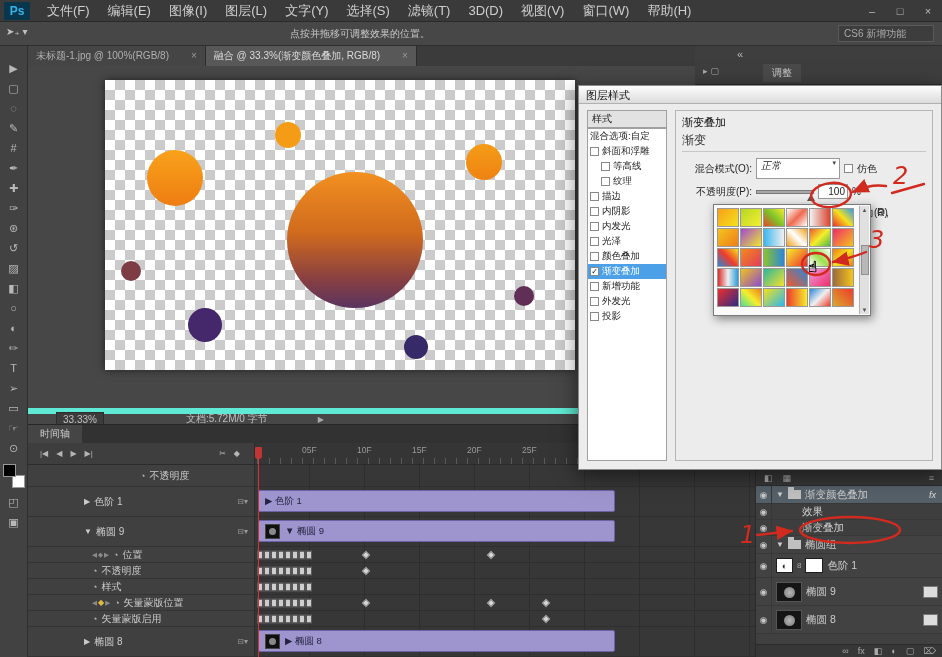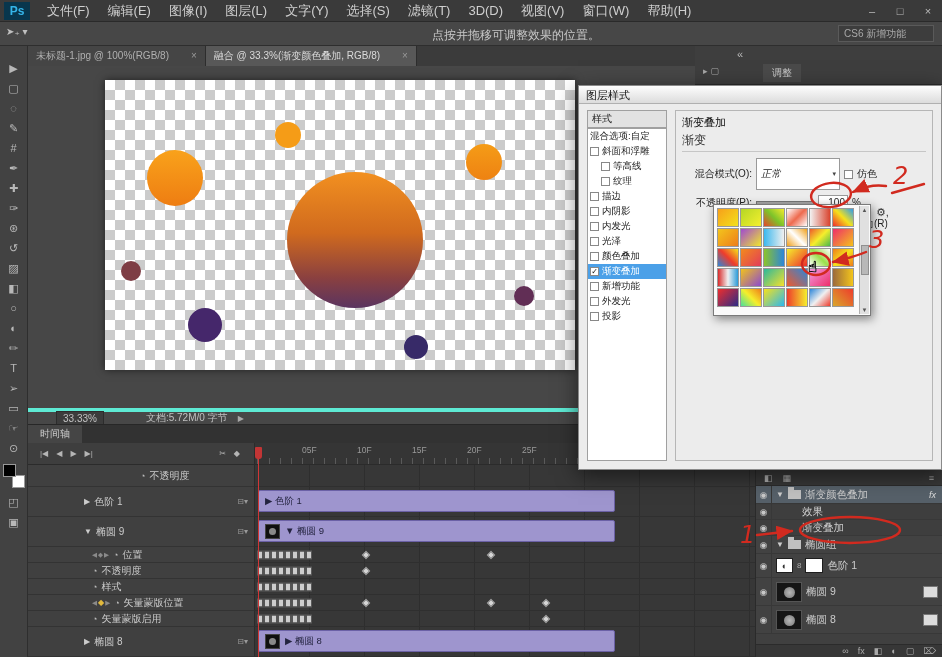--- a/index.html
+++ b/index.html
@@ -12,21 +12,21 @@
   
   .menubar { position:absolute; top:0; left:0; right:0; height:22px; background:#3a3a3a; border-bottom:1px solid #2a2a2a; display:flex; align-items:center; z-index:5;}
   .ps-logo { width:26px; height:18px; margin:0 8px 0 4px; background:#08364d; color:#35b4e8; font-weight:bold; font-size:12px; text-align:center; line-height:18px; }
   .menus { display:flex; }
   .menu-item { padding:0 9px; color:#cfcfcf; font-size:13px; line-height:22px; }
   .win-controls { margin-left:auto; display:flex; }
   .win-btn { width:28px; text-align:center; color:#bbb; line-height:22px; font-size:11px; }
   
   .options-bar { position:absolute; top:22px; left:0; right:0; height:24px; background:#474747; border-bottom:1px solid #2e2e2e; z-index:5;}
   .tool-preset { position:absolute; left:6px; top:4px; color:#c0c0c0; font-size:10px; }
-  .options-hint { position:absolute; left:120px; width:480px; top:5px; text-align:right; color:#c8c8c8; font-size:12px; }
+  .options-hint { position:absolute; left:120px; width:480px; top:5px; text-align:center; color:#c8c8c8; font-size:10px; }
   .workspace-box { position:absolute; right:8px; top:3px; width:96px; height:17px; background:#3d3d3d; border:1px solid #5a5a5a; color:#a8a8a8; font-size:10px; line-height:15px; padding:0 5px; }
   
   .toolbar { position:absolute; top:46px; left:0; width:28px; bottom:0; background:#424242; border-right:1px solid #2e2e2e; display:flex; flex-direction:column; align-items:center; padding-top:12px; z-index:4;}
   .tool { width:24px; height:20px; line-height:20px; text-align:center; color:#b8b8b8; font-size:11px; }
   .swatches { position:relative; width:22px; height:24px; margin:6px 0 4px 0; }
   .fg { position:absolute; top:0; left:0; width:13px; height:13px; background:#000; border:1px solid #999; z-index:2; }
   .bg { position:absolute; right:0; bottom:0; width:13px; height:13px; background:#fff; border:1px solid #999; }
   
   .tabbar { position:absolute; top:46px; left:28px; width:667px; height:20px; background:#3b3b3b; display:flex; z-index:4;}
   .doc-tab { padding:0 8px; line-height:20px; font-size:10px; color:#b0b0b0; background:#454545; border-right:1px solid #2d2d2d; display:flex; gap:22px; white-space:nowrap; }
@@ -38,21 +38,21 @@
   .dock-icons { position:absolute; left:8px; top:20px; color:#a8a8a8; font-size:9px; letter-spacing:3px; }
   .adj-tab { position:absolute; left:68px; top:18px; background:#4a4a4a; padding:2px 9px; color:#c8c8c8; font-size:10px; }
   
   .canvas-area { position:absolute; top:66px; left:28px; width:667px; height:342px; background:#474747; z-index:1; }
   .document { position:absolute; left:77px; top:14px; width:470px; height:290px; background:#fff; box-shadow:0 0 8px rgba(0,0,0,.55);
     background-image: linear-gradient(45deg,#cbcbcb 25%,transparent 25%,transparent 75%,#cbcbcb 75%),
                       linear-gradient(45deg,#cbcbcb 25%,transparent 25%,transparent 75%,#cbcbcb 75%);
     background-size: 20px 20px; background-position: 0 0, 10px 10px; overflow:hidden; }
   .circle { position:absolute; border-radius:50%; }
   
-  .statusbar { position:absolute; top:408px; left:28px; width:667px; height:16px; background:#474747; border-top:4px solid #5eead4; display:flex; align-items:center; font-size:10px; color:#c0c0c0; z-index:2;}
+  .statusbar { position:absolute; top:408px; left:28px; width:667px; height:16px; background:#474747; border-top:6px solid #5eead4; display:flex; align-items:center; font-size:10px; color:#c0c0c0; z-index:2;gap:40px;}
   .zoom-box { margin-left:28px; background:#3c3c3c; border:1px solid #2c2c2c; padding:0 6px; line-height:13px; }
   .doc-info { margin-left:42px; }
   .status-arrow { margin-left:10px; font-size:8px; color:#a8a8a8; }
   
   .timeline { position:absolute; top:424px; left:28px; width:727px; bottom:0; background:#3c3c3c; border-top:1px solid #272727; z-index:2; }
   .tl-tabbar { height:18px; background:#323232; display:flex; align-items:center; }
   .tl-tab { background:#454545; color:#ccc; font-size:10px; padding:0 12px; height:18px; line-height:18px; }
   .tl-menu { margin-left:auto; padding-right:10px; color:#999; }
   .tl-controls { position:absolute; top:18px; left:0; width:227px; height:22px; background:#3e3e3e; border-bottom:1px solid #2b2b2b; border-right:1px solid #2b2b2b; display:flex; align-items:center; padding:0 10px 0 8px; color:#b5b5b5; }
   .tbtn { font-size:8px; padding:0 4px; color:#b5b5b5; }
@@ -110,21 +110,21 @@
   .styles-list { position:absolute; top:18px; left:0; right:0; bottom:0; border:1px solid #a0a0a0; background:#fff; overflow:hidden; }
   .style-item { height:15px; display:flex; align-items:center; gap:3px; padding:0 2px; font-size:9.5px; color:#222; white-space:nowrap; }
   .style-item.indent { padding-left:13px; }
   .style-item.selected { background:#4ba0e8; color:#fff; }
   .cb { width:9px; height:9px; border:1px solid #888; background:#fff; font-size:8px; line-height:8px; color:#111; text-align:center; flex:0 0 9px; display:inline-block; }
   .settings { position:absolute; left:96px; top:24px; right:8px; bottom:8px; border:1px solid #b6b6b6; padding:4px 6px; font-size:10px; color:#222; background:#ececec; }
   .sec-title { font-size:11px; color:#111; margin-bottom:2px; }
   .group-label { font-size:12px; color:#333; border-bottom:1px solid #c6c6c6; padding-bottom:2px; margin-bottom:6px; }
   .set-row { display:flex; align-items:center; gap:4px; margin-bottom:5px; }
   .lbl { color:#222; } .wlabel { width:70px; text-align:right; flex:0 0 70px; }
-  .select { display:inline-flex; align-items:center; justify-content:space-between; width:84px; height:32px; background:#fff; border:1px solid #999; padding:0 3px 0 4px; font-size:10px; }
+  .select { display:inline-flex; align-items:flex-start; justify-content:space-between; width:84px; height:21px; background:#fff; border:1px solid #999; padding:0 3px 0 4px; font-size:10px; }
   .select .dd { color:#444; font-size:7px; }
   .slider { width:58px; height:4px; background:#a8a8a8; border:1px solid #777; position:relative; }
   .thumb { position:absolute; right:-2px; top:3px; width:0; height:0; border-left:4px solid transparent; border-right:4px solid transparent; border-bottom:7px solid #555; }
   .valbox { width:30px; height:15px; background:#fff; border:1px solid #999; text-align:right; padding-right:2px; font-size:10px; line-height:14px; }
   .grad-preview { width:64px; height:15px; border:1px solid #666; box-shadow:inset 0 0 0 1px #fff;
     background:linear-gradient(90deg,#2c1640,#7e2d50,#d4641e,#f2a51e); }
   .grad-arrow { width:13px; height:17px; background:linear-gradient(#f2f2f2,#cfcfcf); border:1px solid #888; font-size:7px; text-align:center; line-height:16px; color:#333; }
   .picker { position:absolute; left:134px; top:118px; width:158px; height:112px; background:#fafafa; border:1px solid #7a7a7a; box-shadow:2px 3px 9px rgba(0,0,0,.45); padding:3px 13px 3px 3px; z-index:6; }
   .grid { display:flex; flex-wrap:wrap; gap:1px; }
   .gswatch { width:22px; height:19px; border:1px solid #999; }

